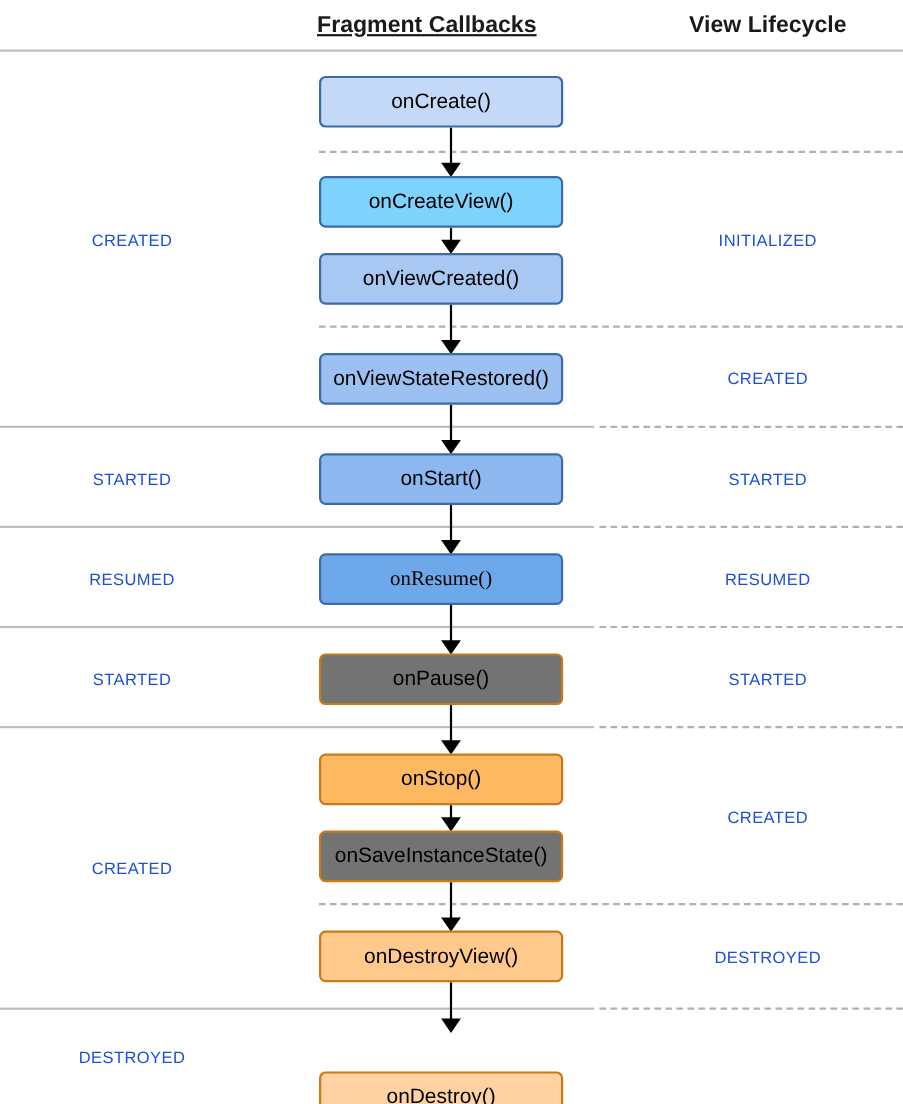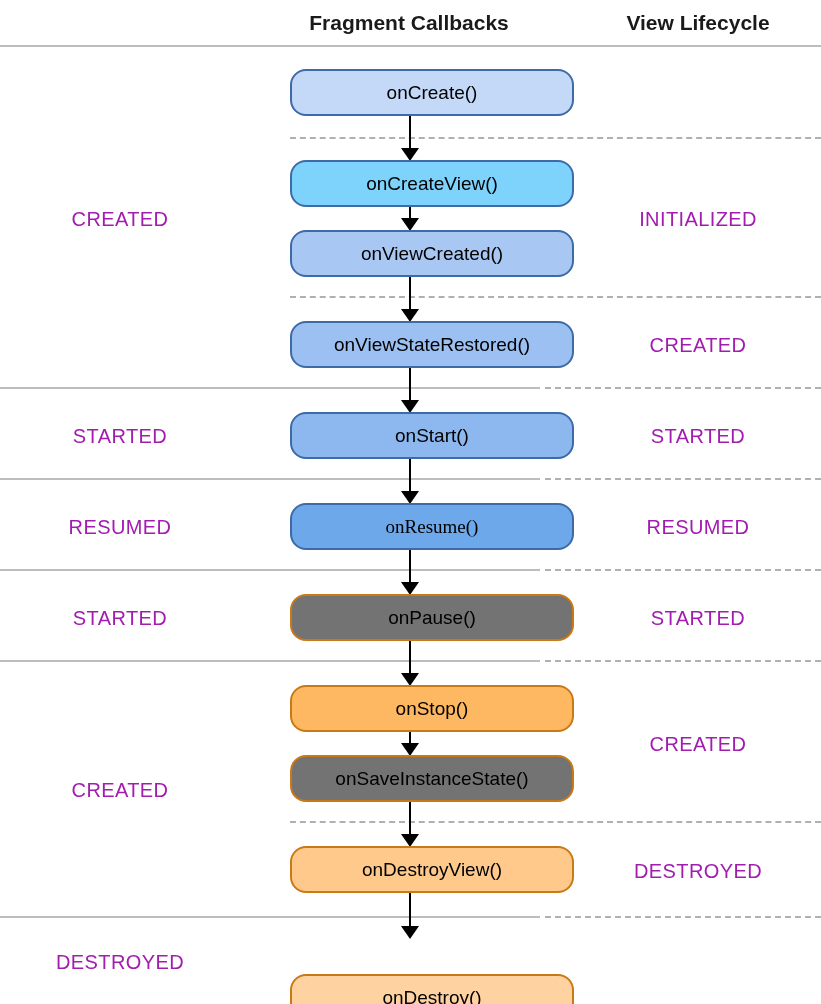--- a/index.html
+++ b/index.html
@@ -48,36 +48,36 @@
   }
   .sep-dashed {
     position: absolute;
     height: 0;
     border-top: 2px dashed #b0b0b0;
   }
 
   
   .state-label {
     position: absolute;
-    font-size: 20px;
+    font-size: 15px;
     font-weight: 400;
     letter-spacing: 0.4px;
-    color: #a21caf;
+    color: #1d4ed8;
     white-space: nowrap;
     transform: translate(-50%, -50%);
   }
 
   
   .cb-box {
     position: absolute;
     left: 290px;
-    width: 284px;
+    width: 222px;
     height: 47px;
     box-sizing: border-box;
-    border-radius: 16px;
+    border-radius: 6px;
     border-width: 2px;
     border-style: solid;
     display: flex;
     align-items: center;
     justify-content: center;
     font-size: 19px;
     font-weight: 400;
     color: #000000;
     white-space: nowrap;
   }
@@ -97,21 +97,21 @@
     border-left: 9px solid transparent;
     border-right: 9px solid transparent;
     border-top: 13px solid #000000;
   }
 </style>
 </head>
 <body>
 
 <div id="diagram">
 
-  <div class="header-label" style="left:409px;">Fragment Callbacks</div>
+  <div class="header-label" style="left:388px;text-decoration:underline;">Fragment Callbacks</div>
   <div class="header-label" style="left:698px;">View Lifecycle</div>
   <div class="header-rule"></div>
 
   <div id="separator-layer">
       <div class="sep-solid" style="top: 387px; width: 540px;"></div>
       <div class="sep-solid" style="top: 478px; width: 540px;"></div>
       <div class="sep-solid" style="top: 569px; width: 540px;"></div>
       <div class="sep-solid" style="top: 660px; width: 540px;"></div>
       <div class="sep-solid" style="top: 916px; width: 540px;"></div>
       <div class="sep-dashed" style="top: 137px; left: 290px; width: 531px;"></div>

